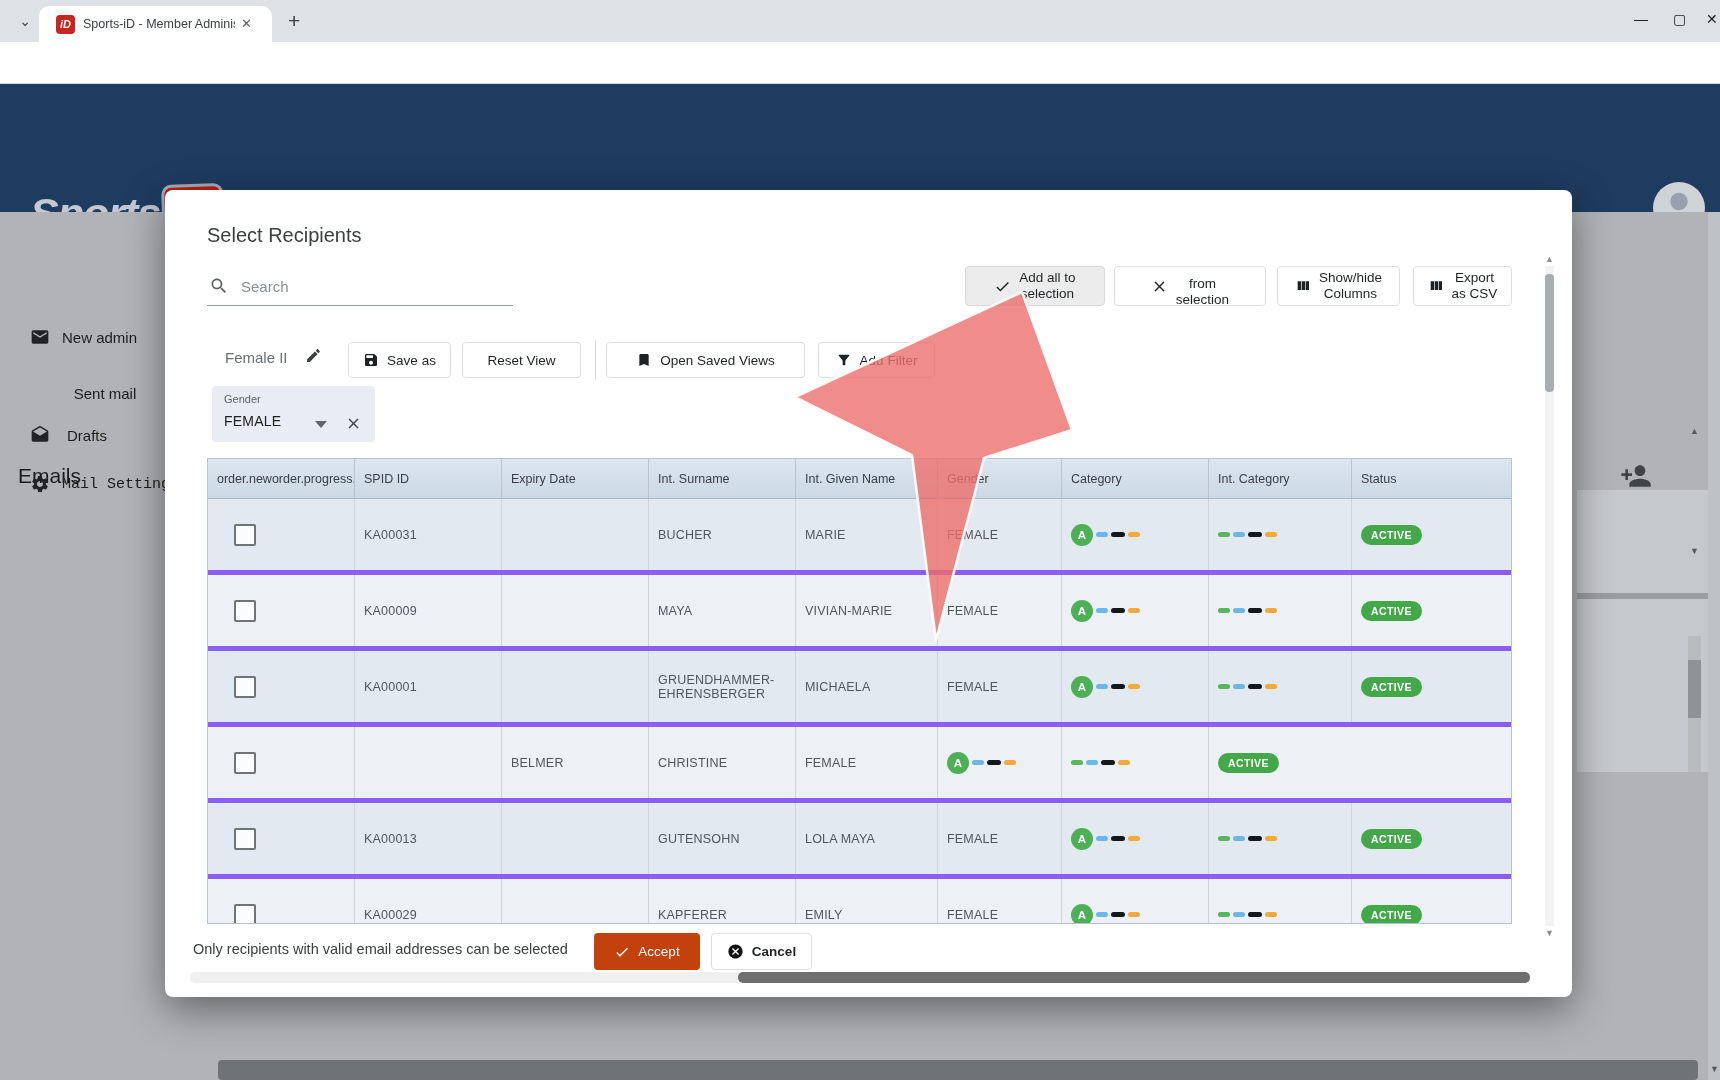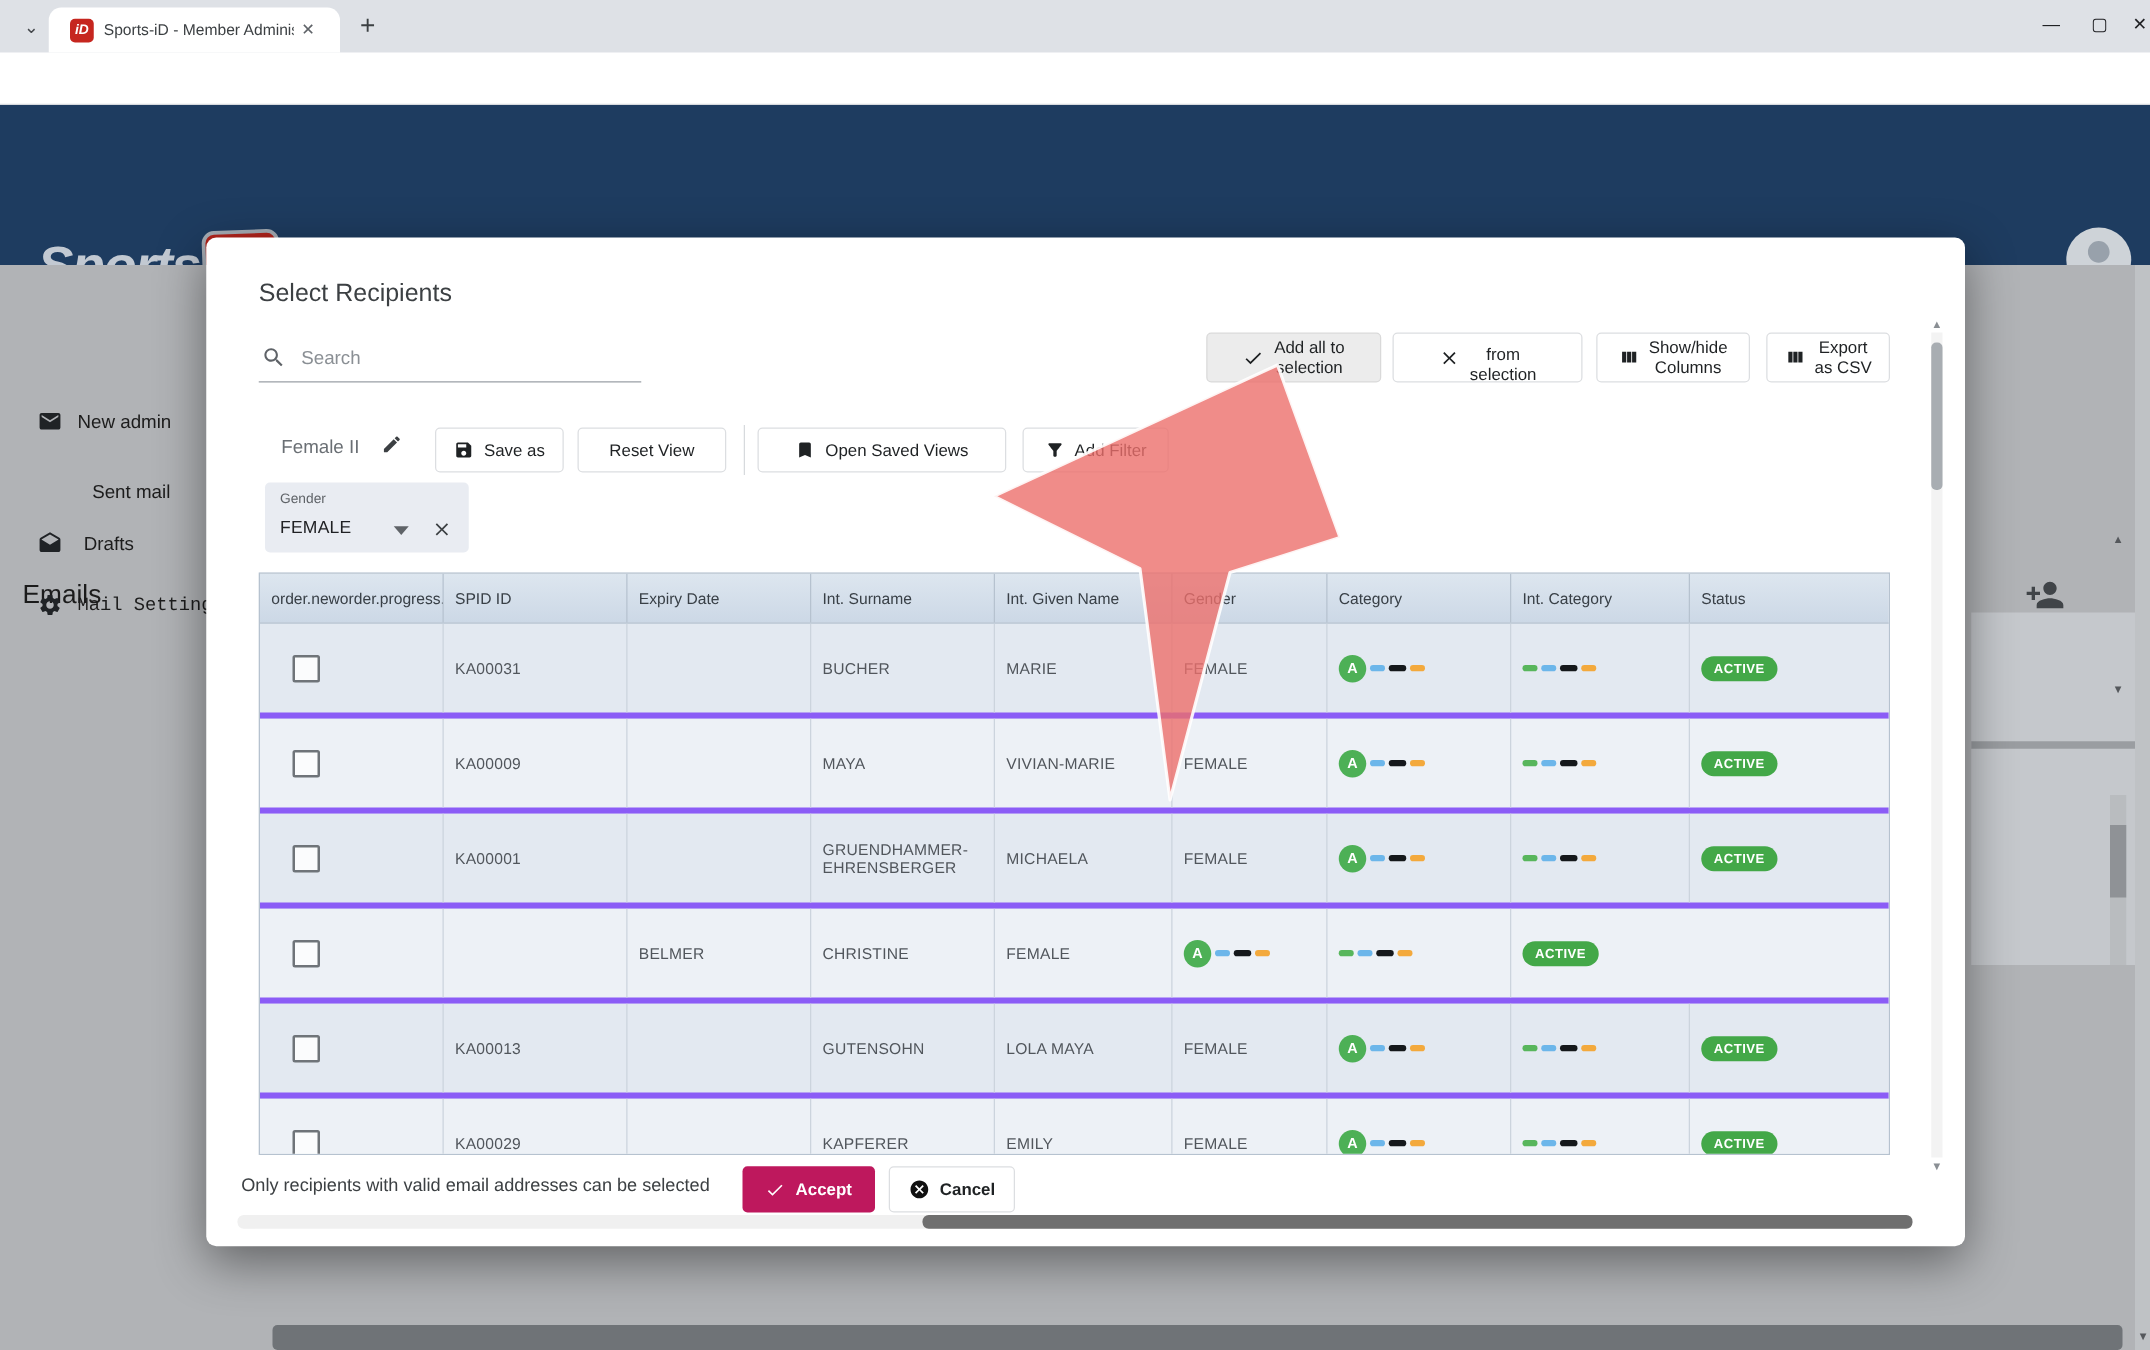--- a/index.html
+++ b/index.html
@@ -87,21 +87,21 @@
   .dash{height:5px;border-radius:2.5px;flex:0 0 auto;}
   .badge{background:#43a848;color:#fff;font-size:10.5px;font-weight:bold;letter-spacing:.4px;
          padding:4px 10px;border-radius:11px;}
 
   .hscroll{left:25px;top:782px;width:1322px;height:11px;background:#f0f0f0;border-radius:5px;}
   .hthumb{left:548px;top:0;width:792px;height:11px;background:#6f6f6f;border-radius:5px;}
   .vscroll{left:1380px;top:76px;width:9px;height:660px;background:#f3f3f3;}
   .vthumb{left:1380px;top:84px;width:9px;height:118px;background:#a8adb2;border-radius:4px;}
 
   .note{left:28px;top:751px;width:404px;font-size:14.5px;color:#3c4043;white-space:nowrap;overflow:hidden;}
-  .accept{left:429px;top:743px;width:106px;height:37px;background:#be185d;border:none;color:#fff;font-weight:bold;}
+  .accept{left:429px;top:743px;width:106px;height:37px;background:#c2410c;border:none;color:#fff;font-weight:normal;}
   .cancel{left:546px;top:743px;width:101px;height:37px;font-weight:bold;}
 
   .arrowlayer{left:0;top:0;width:1720px;height:1080px;pointer-events:none;z-index:70;}
 </style>
 </head>
 <body>
 
 <div class="abs tabstrip">
   <div class="abs tab-search">⌄</div>
   <div class="abs tab">

